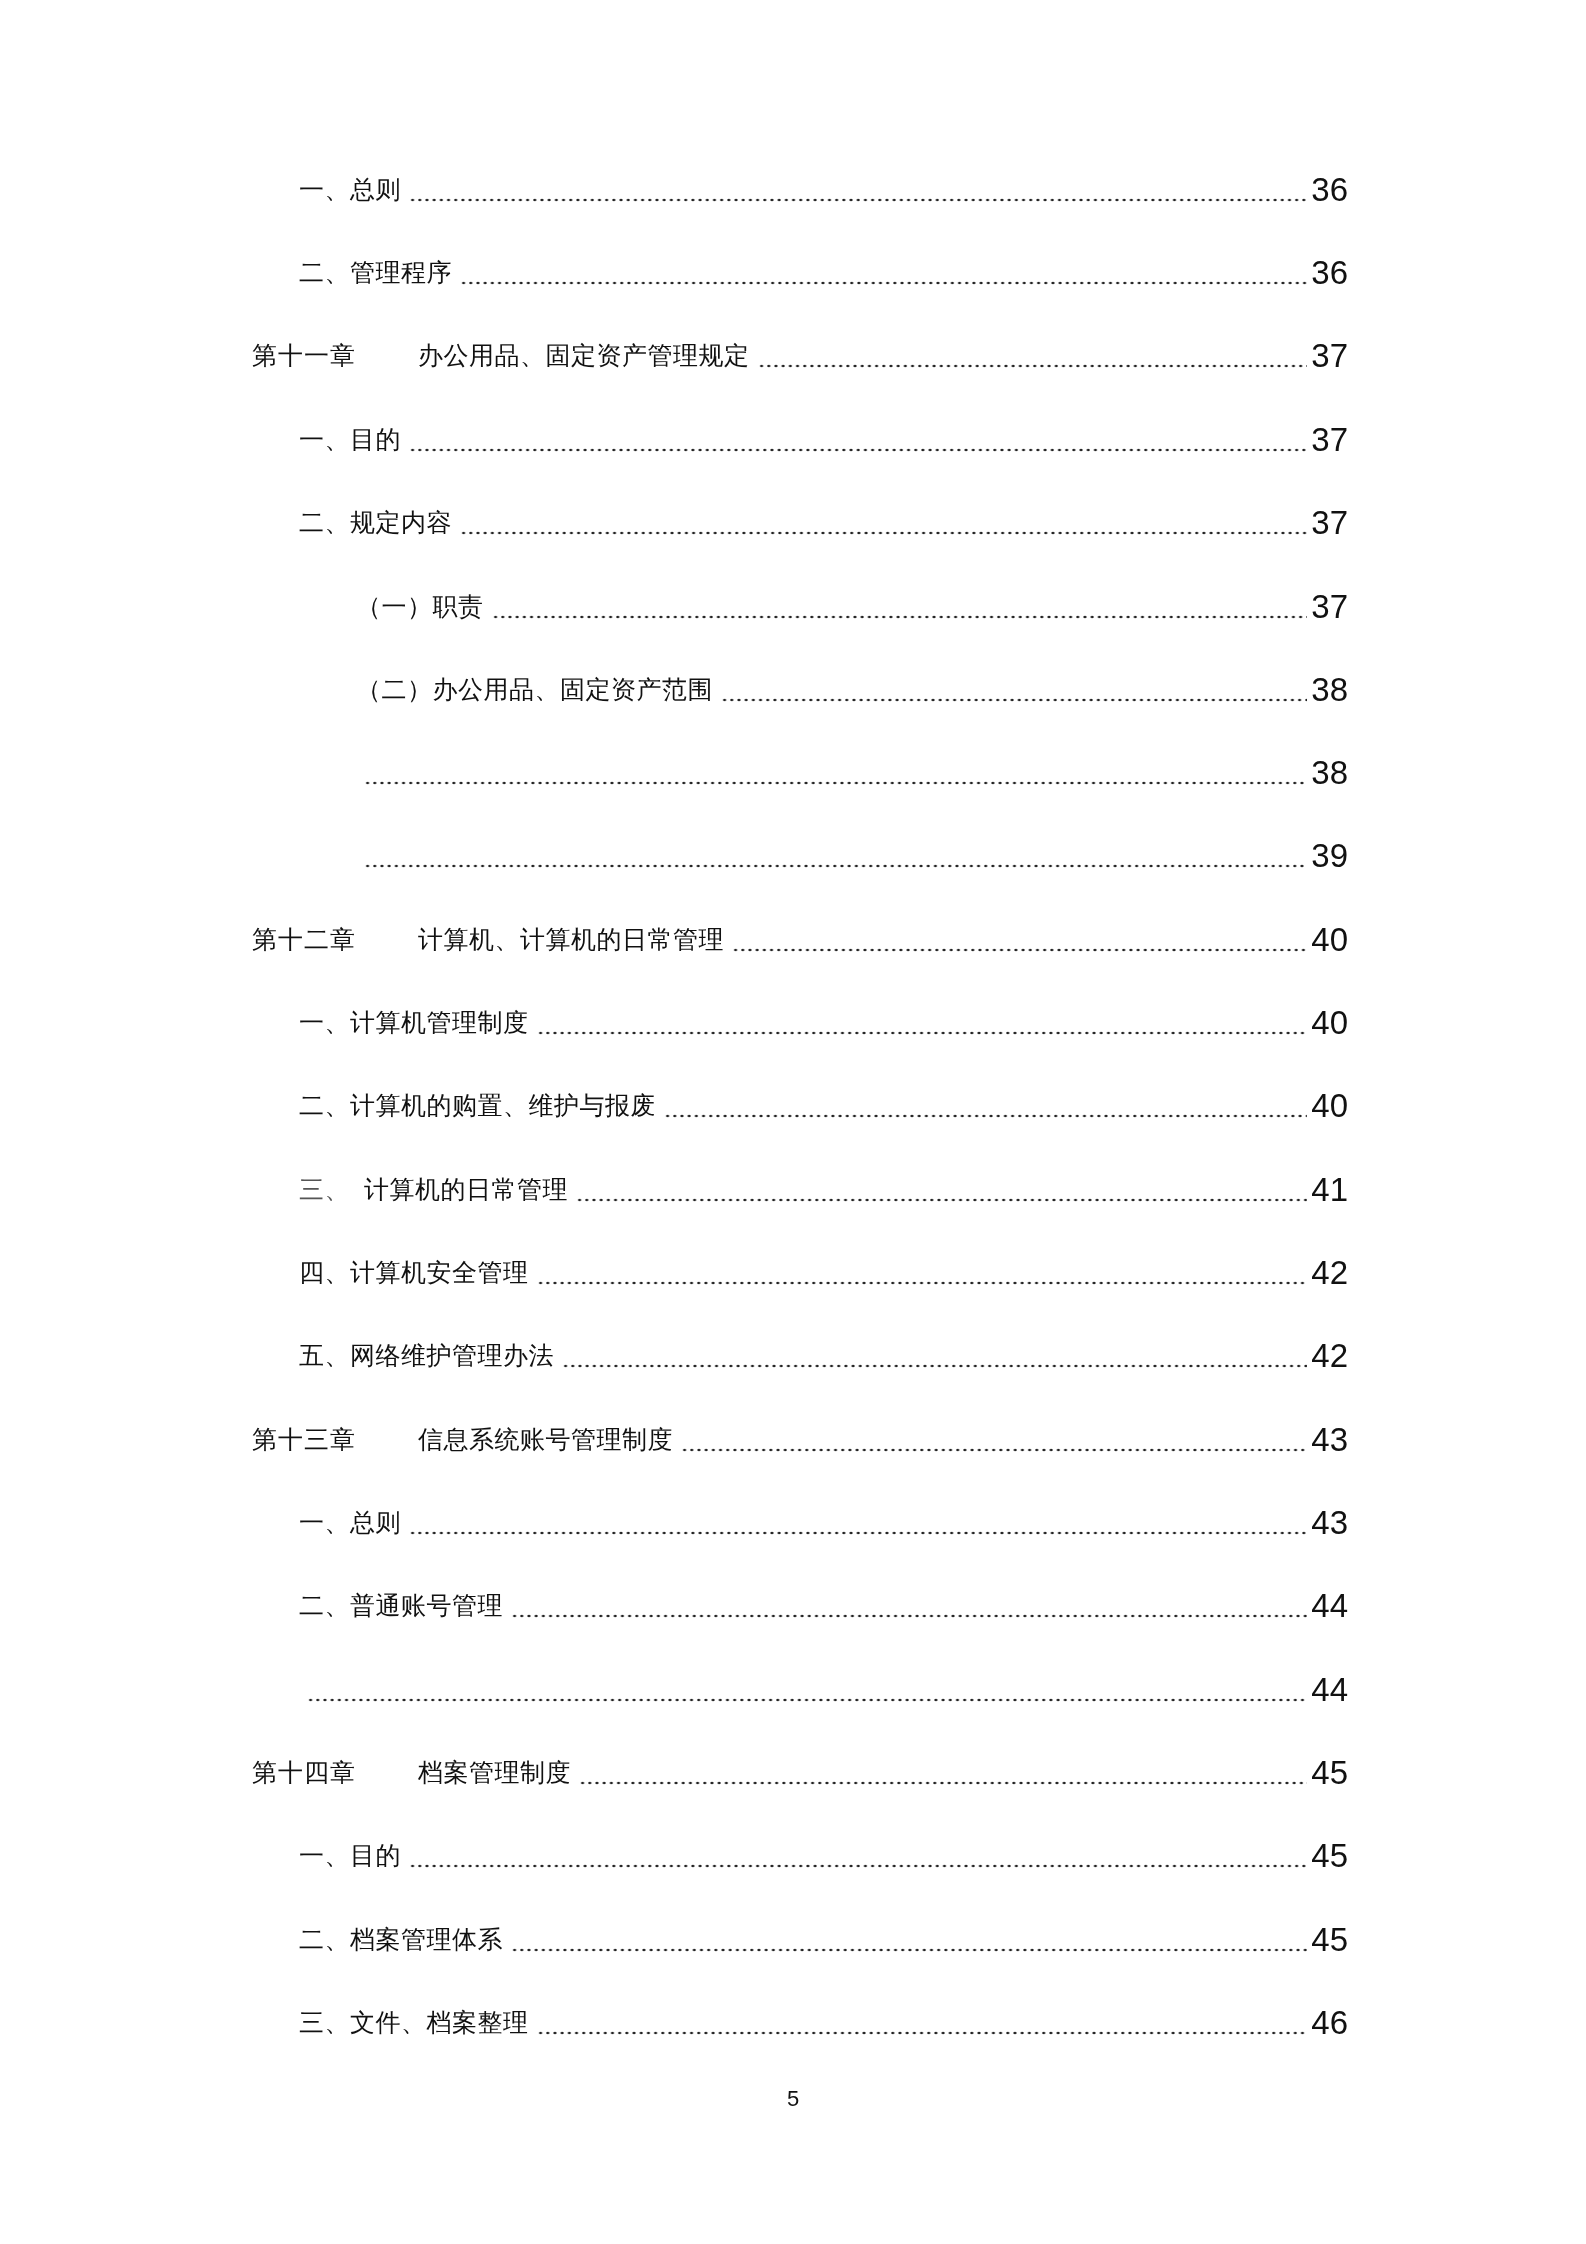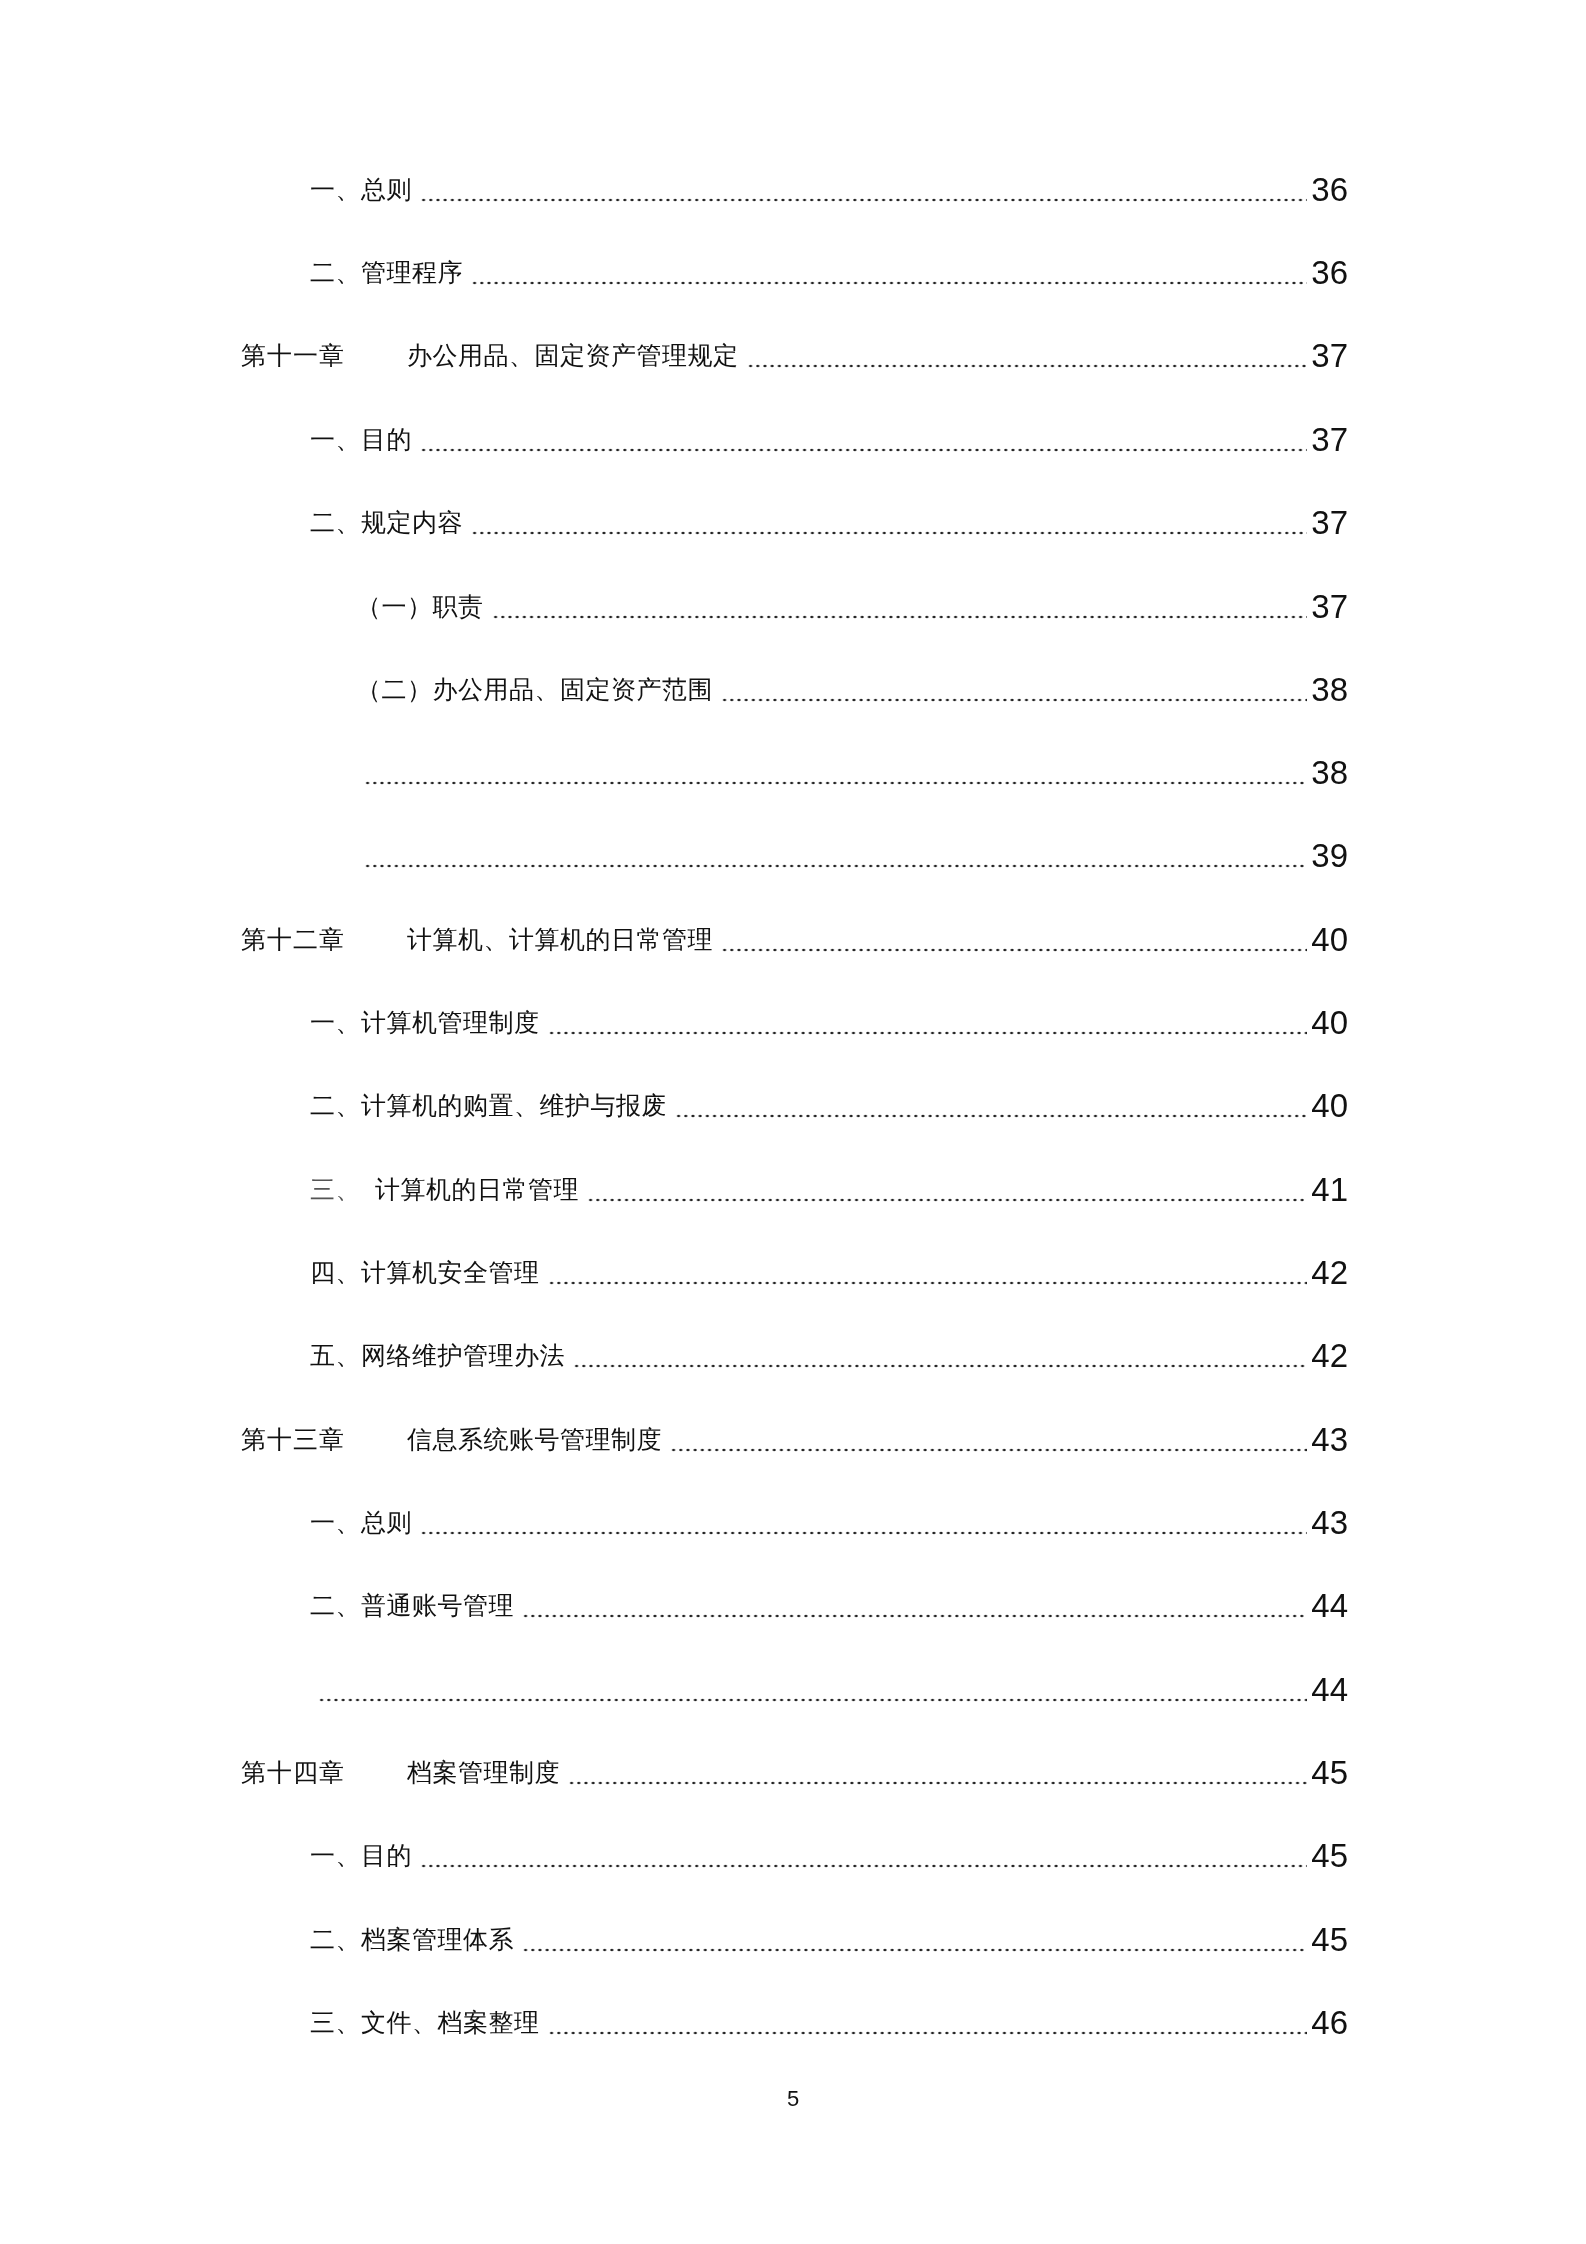--- a/index.html
+++ b/index.html
@@ -32,22 +32,22 @@
       line-height: 40px;
       white-space: nowrap;
     }
     .toc-row .entry {
       position: absolute;
       display: flex;
       align-items: center;
       right: 238px;
       height: 40px;
     }
-    .toc-row.level-1 .entry { left: 241px; }
-    .toc-row.level-2 .entry { left: 310px; justify-content: space-between; }
+    .toc-row.level-1 .entry { left: 252px; }
+    .toc-row.level-2 .entry { left: 299px; justify-content: space-between; }
     .toc-row.level-3 .entry { left: 356px; }
     .chapter-no {
       display: inline-block;
       width: 166px;
       letter-spacing: 1px;
     }
     .title {
       flex: 0 0 auto;
       letter-spacing: 0.5px;
     }

